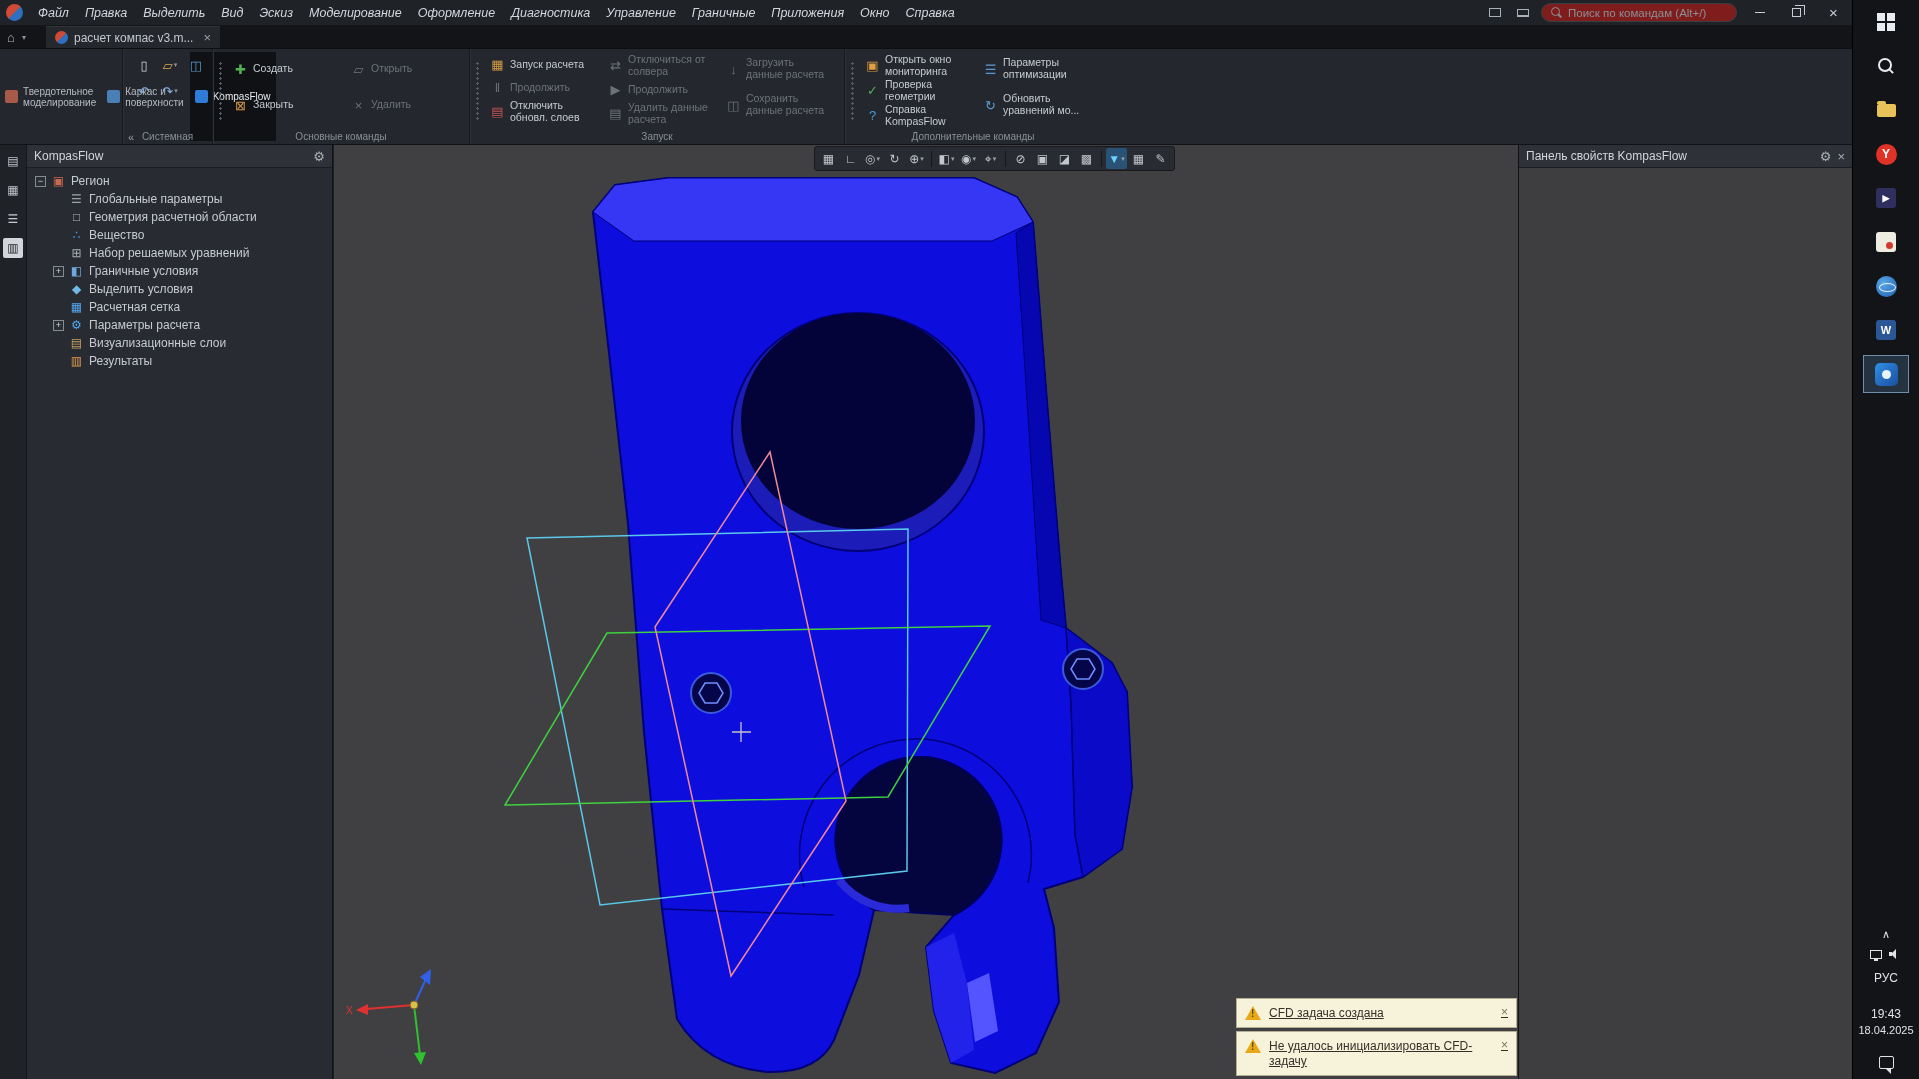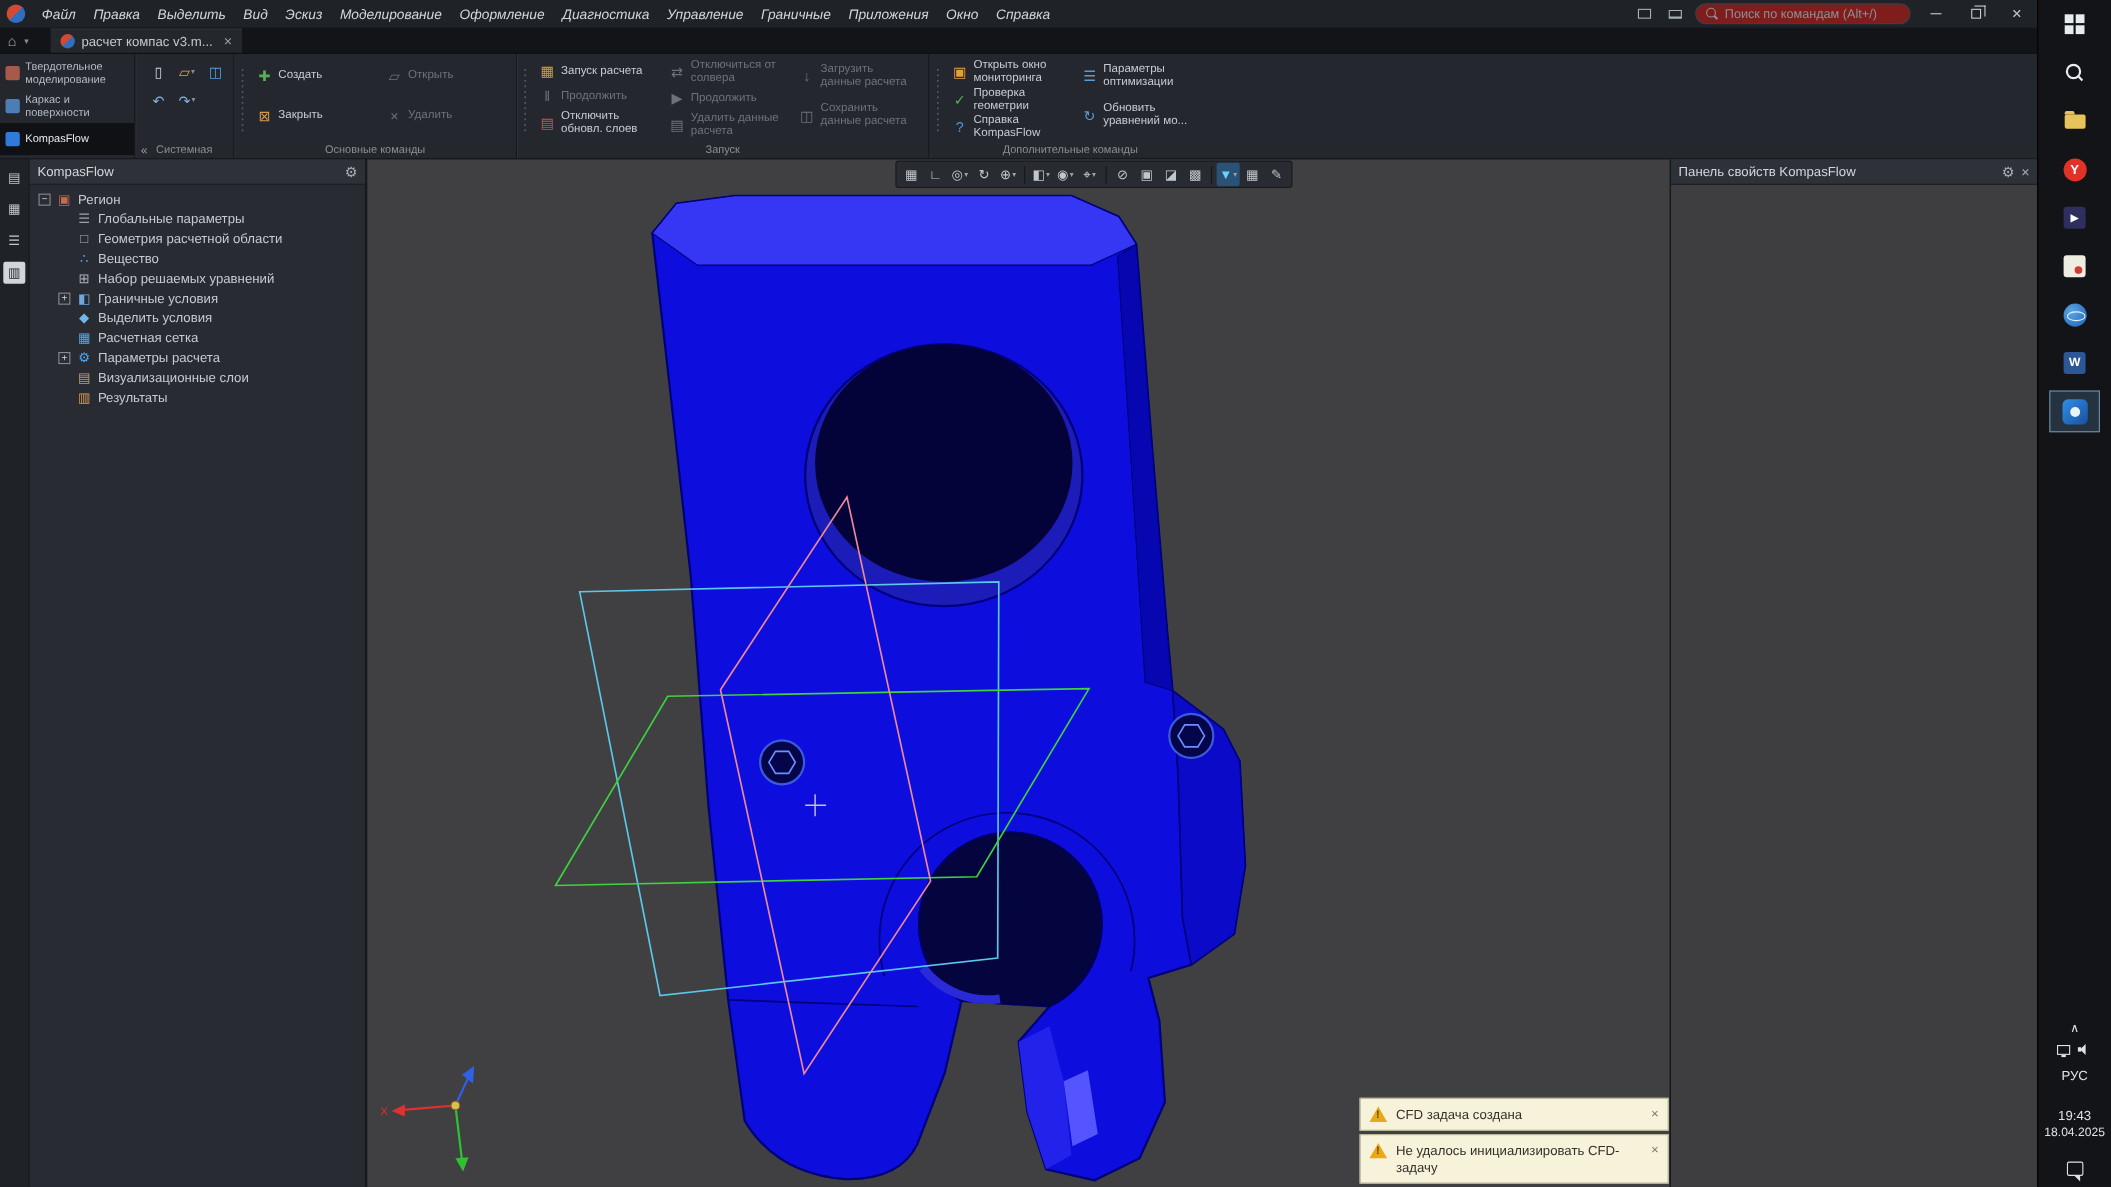--- a/index.html
+++ b/index.html
@@ -31,21 +31,21 @@
   .tabbar{position:absolute;top:26px;left:0;right:0;height:23px;background:#121417;display:flex;align-items:stretch;color:#c3c8ce;font-size:12px;border-bottom:1px solid #0d0f11;}
   .home{width:22px;display:flex;align-items:center;justify-content:center;font-size:13px;color:#aeb4bb;}
   .caret{width:12px;display:flex;align-items:center;font-size:8px;color:#8a9097;}
   .doc-tab{display:flex;align-items:center;gap:6px;background:#24272c;padding:0 9px;margin-left:12px;border-top:1px solid #30343a;}
   .tab-logo{width:13px;height:13px;border-radius:50%;background:linear-gradient(135deg,#d04a35 49%,#2f6fc0 51%);flex:none;}
   .tab-title{white-space:nowrap;}
   .tab-close{color:#9aa0a8;font-size:13px;margin-left:4px;}
 
   
   .ribbon{position:absolute;top:49px;left:0;right:0;height:96px;background:#24272d;border-bottom:1px solid #101215;display:flex;align-items:stretch;}
-  .ribbon-tabs{width:122px;display:flex;flex-direction:column;padding:3px 0 3px 0;gap:1px;flex:none;}
+  .ribbon-tabs{width:122px;display:flex;padding:3px 0 3px 0;gap:1px;flex:none;}
   .ribbon-tab{flex:1;display:flex;align-items:center;gap:5px;padding:0 5px;font-size:10px;line-height:1.1;color:#b6bbc2;}
   .ribbon-tab.active{background:#0f1114;color:#e9ecef;}
   .tab-ic{width:13px;height:13px;border-radius:2px;flex:none;}
   .tab-ic-solid-modeling{background:#a85a48;}
   .tab-ic-wireframe-surfaces{background:#4a7fb5;}
   .tab-ic-kompasflow{background:#2f7bd9;}
   .ribbon-group{position:relative;border-left:1px solid #15181c;box-shadow:inset 1px 0 0 #2e3238;padding:4px 8px 16px 6px;display:flex;gap:4px;}
   .rg-handle{width:3px;height:60px;align-self:center;margin-right:3px;background-image:radial-gradient(circle,#565c64 1px,transparent 1.1px);background-size:3px 5px;background-repeat:repeat-y;flex:none;}
   .rg-label{position:absolute;left:0;right:0;bottom:2px;text-align:center;font-size:10px;color:#8a9097;white-space:nowrap;}
   .rg-collapse{position:absolute;left:5px;bottom:1px;color:#9aa0a8;font-size:11px;}
@@ -82,21 +82,21 @@
   .vp-toolbar{position:absolute;left:480px;top:1px;height:25px;background:rgba(40,43,49,.96);border:1px solid #17191d;border-radius:3px;display:flex;align-items:center;padding:0 3px;gap:1px;}
   .vp-btn{height:21px;min-width:21px;display:flex;align-items:center;justify-content:center;color:#c2c7cd;font-size:12px;border-radius:2px;padding:0 2px;}
   .vp-btn.active{background:#2a5277;color:#6cd0f8;}
   .vp-caret{font-size:7px;margin-left:1px;color:#9aa0a8;}
   .vp-sep{width:1px;height:16px;background:#15171a;margin:0 3px;}
 
   .prop-panel{position:absolute;left:1518px;top:0;right:0;bottom:0;background:#3e3e41;border-left:1px solid #101214;}
 
   
   .notif-stack{position:absolute;right:1px;top:853px;width:281px;display:flex;flex-direction:column;gap:3px;}
-  .notif{background:var(--warning-bg,#f7f3da);border:1px solid #b5b094;display:flex;align-items:flex-start;gap:8px;padding:6px 6px 6px 8px;color:#33302a;font-size:12px;line-height:1.25;}
+  .notif{background:var(--warning-bg,#f7f3da);border:1px solid #b5b094;display:flex;align-items:flex-start;gap:8px;padding:6px 6px 6px 8px;color:#33302a;font-size:12px;line-height:1.25;text-decoration:underline;}
   .notif .ntext{flex:1;padding-top:1px;}
   .warn-ic{position:relative;width:0;height:0;border-left:8px solid transparent;border-right:8px solid transparent;border-bottom:14px solid var(--warning-icon,#e8a818);flex:none;margin-top:1px;}
   .warn-ic::after{content:'!';position:absolute;left:-2px;top:2px;font-size:10px;font-weight:bold;color:#5c4a08;}
   .nclose{color:#77736а;color:#777366;font-size:12px;flex:none;padding:0 2px;}
 
   
   .taskbar{position:absolute;right:0;top:0;width:67px;height:1079px;background:#131417;display:flex;flex-direction:column;align-items:center;border-left:1px solid #000;}
   .tb-icons{display:flex;flex-direction:column;align-items:center;width:100%;}
   .tb-app{width:56px;height:44px;display:flex;align-items:center;justify-content:center;}
   .win-logo{display:grid;grid-template-columns:8px 8px;grid-template-rows:8px 8px;gap:2px;}

